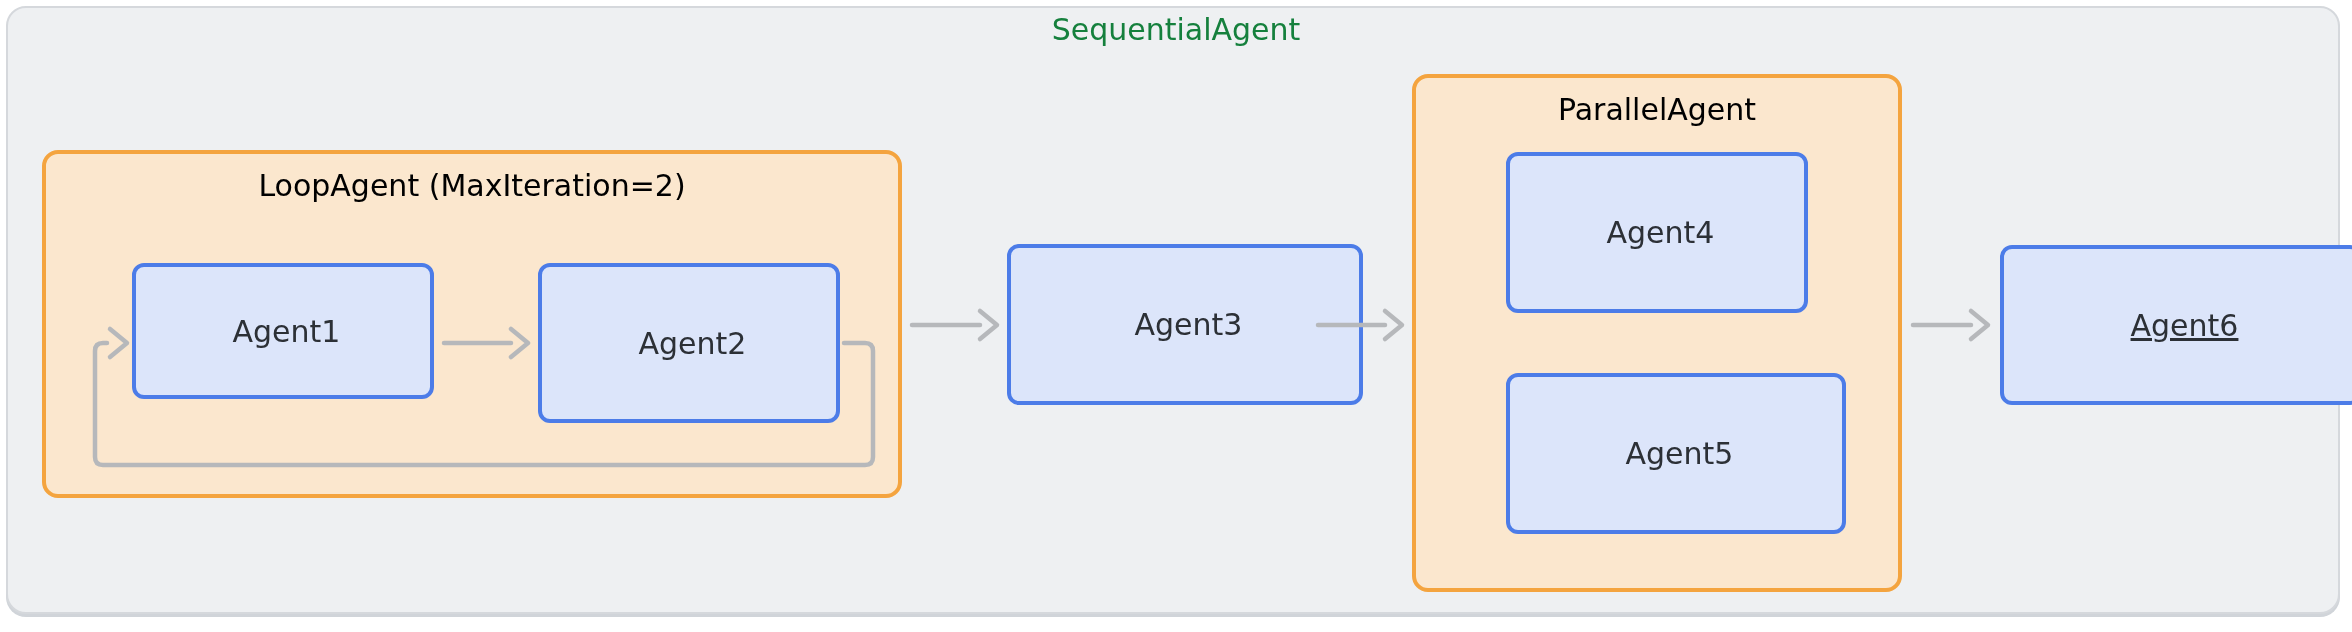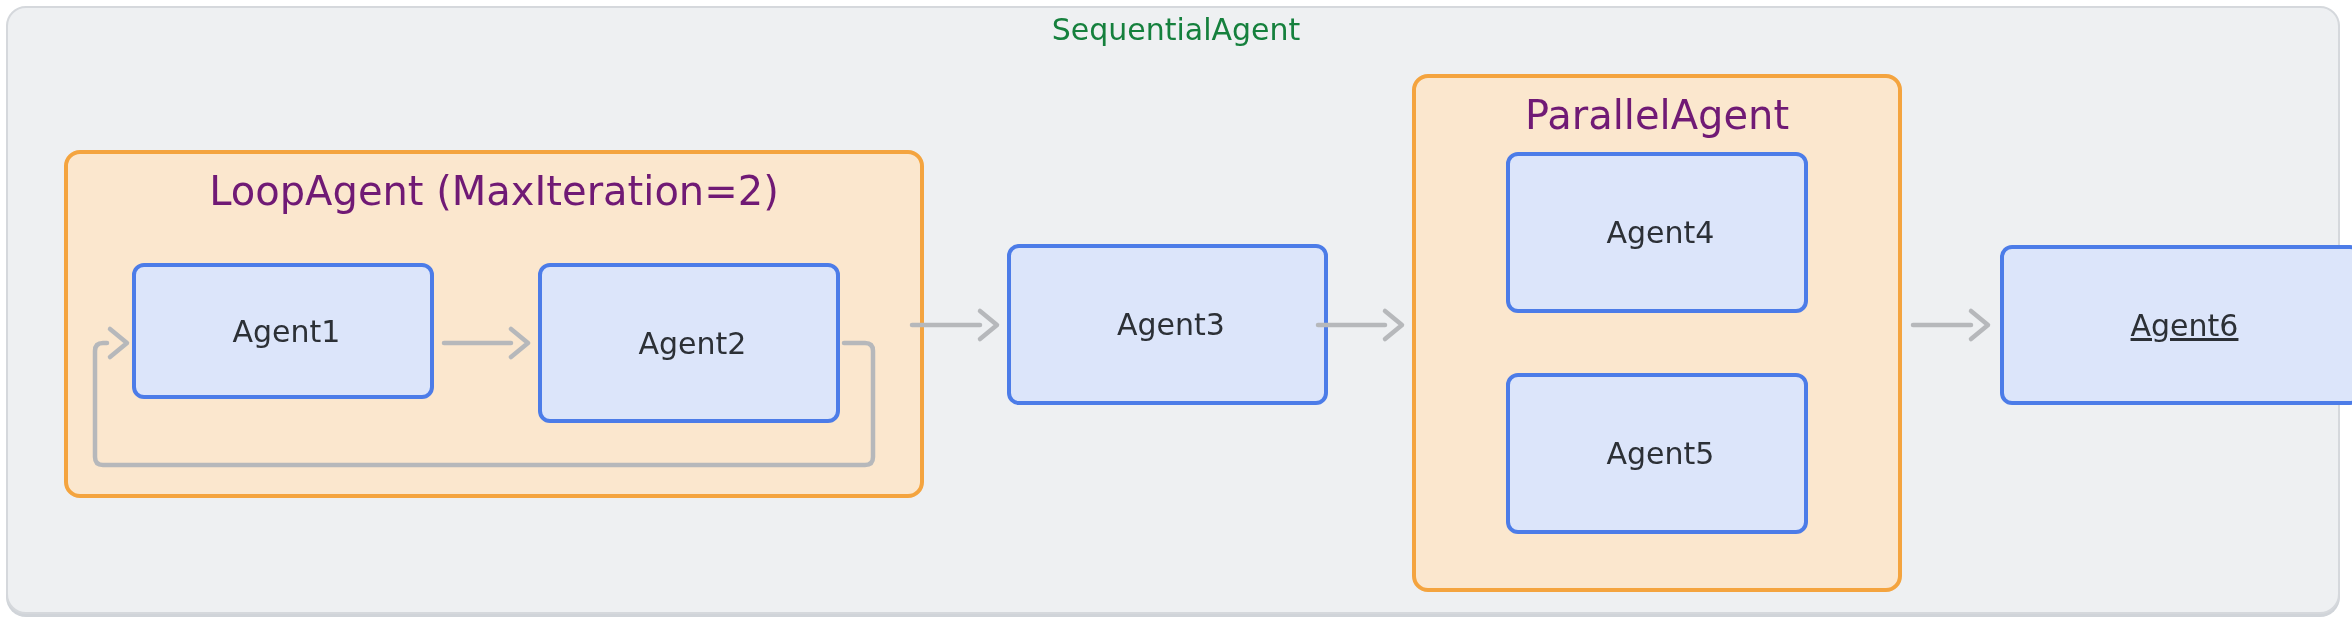--- a/index.html
+++ b/index.html
@@ -30,43 +30,43 @@
     position:absolute;
     box-sizing:border-box;
     background:#fbe7ce;
     border:4px solid #f4a43f;
     border-radius:16px;
   }
   .group-label{
     position:absolute;
     left:0;right:0;
     text-align:center;
-    font-size:40px;
-    color:#701a75;
+    font-size:30px;
+    color:#000000;
   }
-  .loop-group{left:64px;top:150px;width:860px;height:348px;}
+  .loop-group{left:42px;top:150px;width:860px;height:348px;}
   .loop-group .group-label{top:14px;}
   .parallel-group{left:1412px;top:74px;width:490px;height:518px;}
   .parallel-group .group-label{top:14px;}
   .node{
     position:absolute;
     box-sizing:border-box;
     background:#dce5fa;
     border:4px solid #4c7ce8;
     border-radius:12px;
     display:flex;align-items:center;justify-content:center;
     font-size:30px;
     color:#2c3036;
     padding-left:7px;
   }
   .node-agent1{left:132px;top:263px;width:302px;height:136px;}
   .node-agent2{left:538px;top:263px;width:302px;height:160px;text-align:center;}
-  .node-agent3{left:1007px;top:244px;width:321px;height:161px;}
+  .node-agent3{left:1007px;top:244px;width:356px;height:161px;}
   .node-agent4{left:1506px;top:152px;width:302px;height:161px;}
-  .node-agent5{left:1506px;top:373px;width:302px;height:161px;}
+  .node-agent5{left:1506px;top:373px;width:340px;height:161px;}
   .node-agent6{left:2000px;top:245px;width:362px;height:160px;text-decoration:underline;}
   .arrow-layer{
     position:absolute;left:0;top:0;width:2352px;height:632px;
     pointer-events:none;
   }
   .arrow-layer path{
     fill:none;
     stroke:#b6b8bb;
     stroke-width:4.5;
     stroke-linecap:round;

